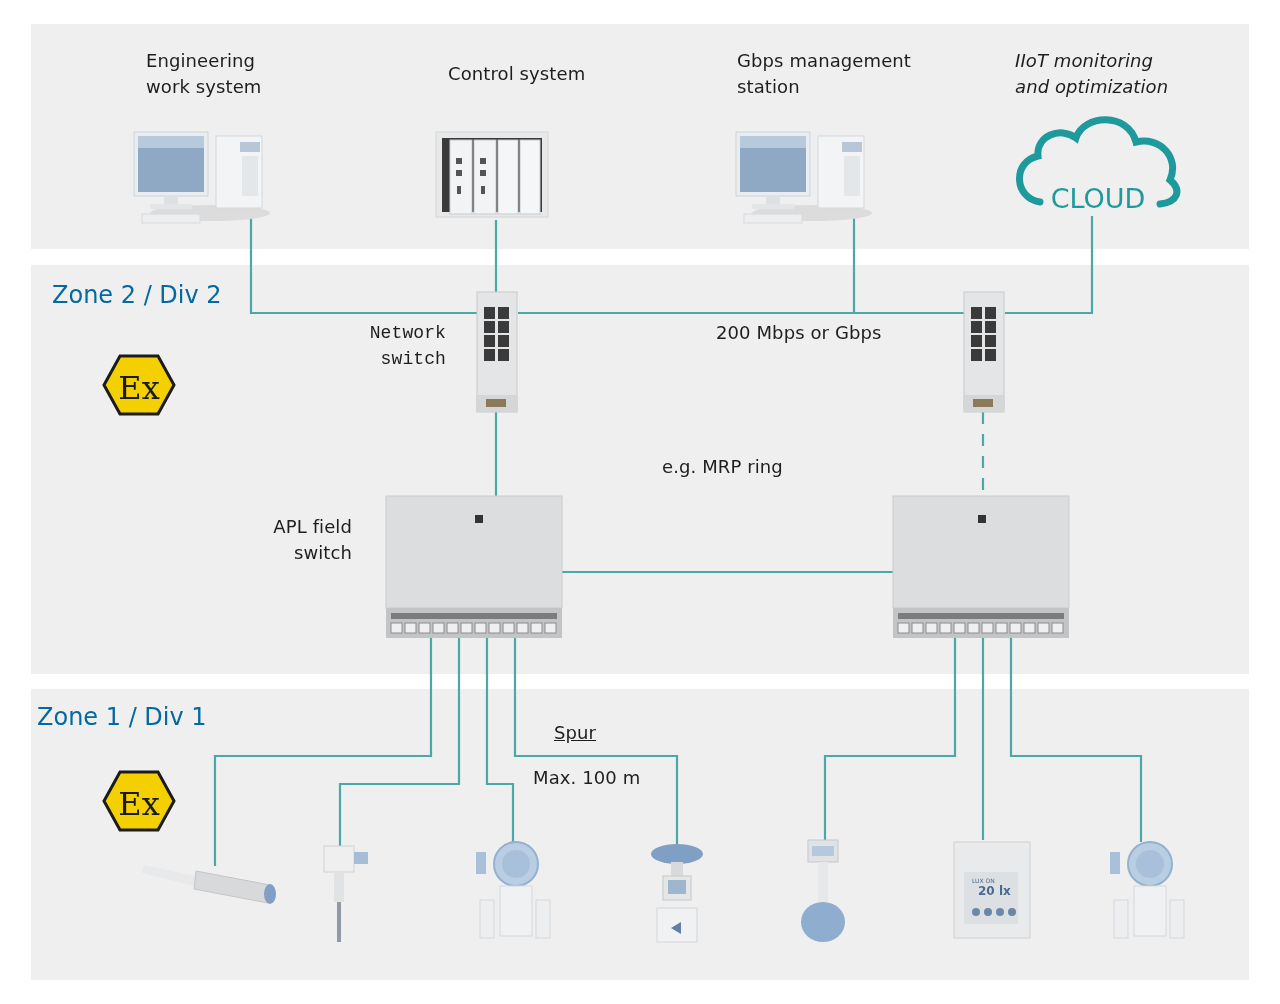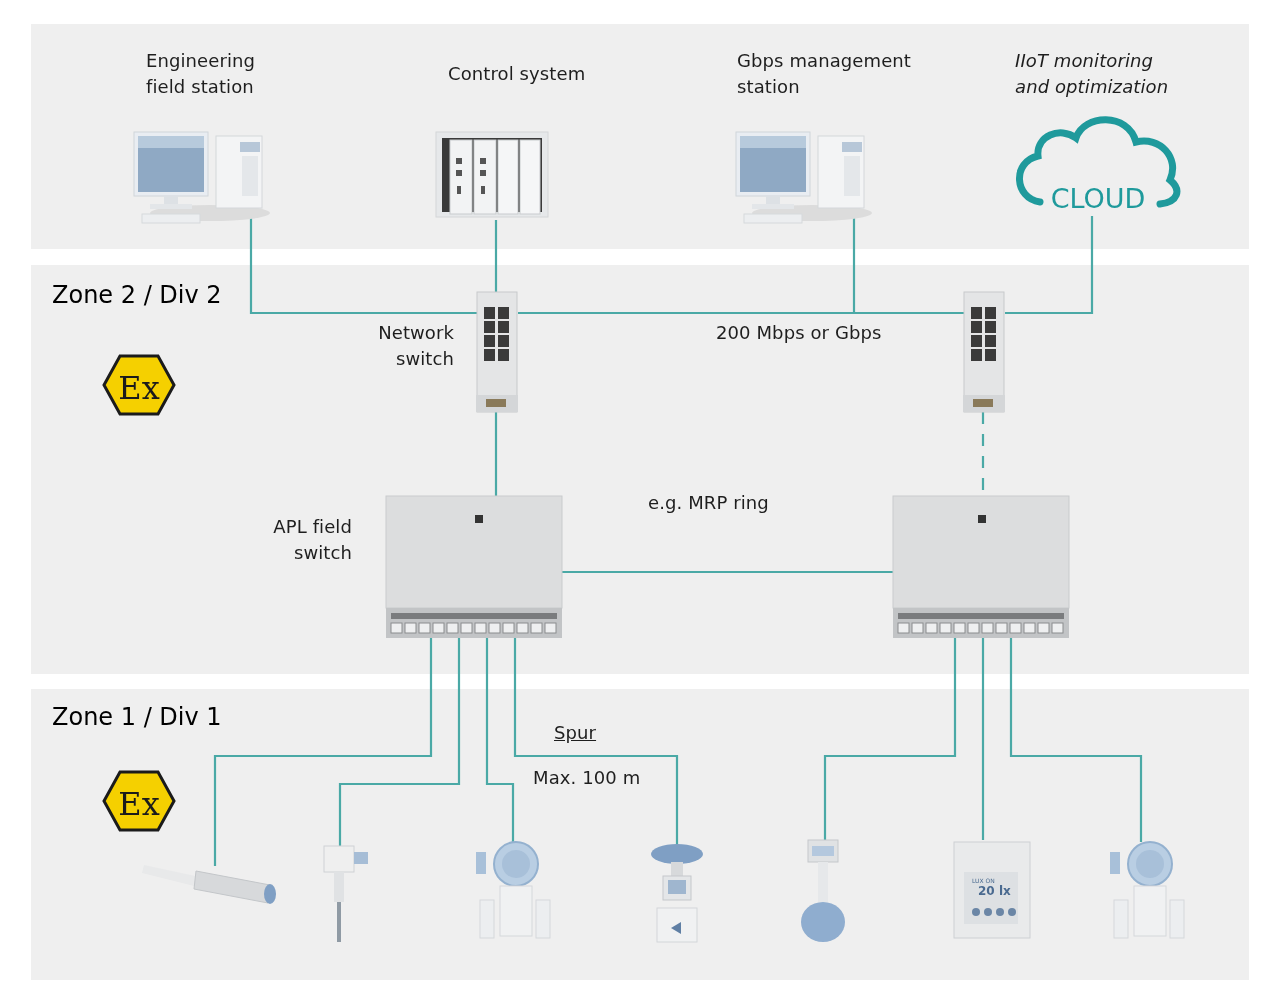--- a/index.html
+++ b/index.html
@@ -6,21 +6,21 @@
     body {
       width: 1280px; height: 1004px; background: #ffffff; position: relative; overflow: hidden;
       font-family: "DejaVu Sans", sans-serif; color: #1c1c1c;
     }
     .panel { position: absolute; left: 31px; width: 1218px; background: #efefef; }
     #panel-top { top: 24px; height: 225px; }
     #panel-mid { top: 265px; height: 409px; }
     #panel-bot { top: 689px; height: 291px; }
     .lbl { position: absolute; font-size: 18px; line-height: 26px; color: #1e1e1e; white-space: pre-line; letter-spacing: 0.1px; }
     .lbl.right { text-align: right; }
-    .zone { position: absolute; font-size: 24px; color: #000000; }
+    .zone { position: absolute; font-size: 24px; color: #0369a1; }
     svg#lines { position: absolute; left: 0; top: 0; }
     .dev { position: absolute; }
   </style>
 </head>
 <body>
 
 <div class="panel" id="panel-top"></div>
 <div class="panel" id="panel-mid"></div>
 <div class="panel" id="panel-bot"></div>
 
@@ -43,21 +43,21 @@
     <polyline points="487,638 487,784 513,784 513,846"></polyline>
     <polyline points="515,638 515,756 677,756 677,848"></polyline>
 
     <polyline points="955,638 955,756 825,756 825,840"></polyline>
     <line x1="983" y1="638" x2="983" y2="840"></line>
     <polyline points="1011,638 1011,756 1141,756 1141,842"></polyline>
   </g>
 </svg>
 
 <div class="lbl" style="left:146px;top:48px;">Engineering
-field station</div>
+work system</div>
 <div class="lbl" style="left:448px;top:61px;">Control system</div>
 <div class="lbl" style="left:737px;top:48px;">Gbps management
 station</div>
 <div class="lbl" style="left:1015px;top:48px;font-style:italic;">IIoT monitoring
 and optimization</div>
 
 <svg class="dev" style="left:130px;top:128px;" width="140" height="105">
   <ellipse cx="80" cy="85" rx="60" ry="8" fill="#dcdcdc"></ellipse>
   <rect x="4" y="4" width="74" height="64" fill="#e9edf2" stroke="#d0d5da"></rect>
   <rect x="8" y="8" width="66" height="56" fill="#8fa9c4"></rect>
@@ -102,24 +102,24 @@
   <path d="M30,92 C4,88 2,52 28,46 C26,26 50,16 66,28 C74,4 118,2 126,32 C150,26 170,48 160,70 C172,80 168,92 150,94" fill="none" stroke="#1f9a9c" stroke-width="7" stroke-linecap="round"></path>
   <text x="88" y="98" text-anchor="middle" font-family="DejaVu Sans, sans-serif" font-size="27" fill="#1f9a9c">CLOUD</text>
 </svg>
 
 <div class="zone" style="left:52px;top:281px;">Zone 2 / Div 2</div>
 <svg class="dev" style="left:102px;top:353px;" width="74" height="64">
   <polygon points="18,3 56,3 72,32 56,61 18,61 2,32" fill="#f5d000" stroke="#1b1b1b" stroke-width="3"></polygon>
   <text x="37" y="46" text-anchor="middle" font-family="DejaVu Serif, serif" font-size="32" fill="#1b1b1b">Ex</text>
 </svg>
 
-<div class="lbl right" style="left:352px;top:320px;width:102px;">Network
+<div class="lbl right" style="left:344px;top:320px;width:102px;font-family:Liberation Mono, monospace;">Network
 switch</div>
 <div class="lbl" style="left:716px;top:320px;">200 Mbps or Gbps</div>
-<div class="lbl" style="left:648px;top:454px;margin-top:36px;">e.g. MRP ring</div>
+<div class="lbl" style="left:662px;top:454px;">e.g. MRP ring</div>
 <div class="lbl right" style="left:250px;top:514px;width:102px;">APL field
 switch</div>
 
 <svg class="dev" style="left:476px;top:291px;" width="44" height="122">
   <rect x="1" y="1" width="40" height="120" fill="#e4e5e6" stroke="#c7c9cb"></rect>
   <g fill="#3a3a3a">
     <rect x="8" y="16" width="11" height="12"></rect>
       <rect x="22" y="16" width="11" height="12"></rect>
     <rect x="8" y="30" width="11" height="12"></rect>
       <rect x="22" y="30" width="11" height="12"></rect>
@@ -185,21 +185,21 @@
       <rect x="76" y="128" width="11" height="10"></rect>
     <rect x="90" y="128" width="11" height="10"></rect>
       <rect x="104" y="128" width="11" height="10"></rect>
       <rect x="118" y="128" width="11" height="10"></rect>
     <rect x="132" y="128" width="11" height="10"></rect>
       <rect x="146" y="128" width="11" height="10"></rect>
       <rect x="160" y="128" width="11" height="10"></rect>
   </g>
 </svg>
 
-<div class="zone" style="left:52px;top:703px;">Zone 1 / Div 1</div>
+<div class="zone" style="left:37px;top:703px;">Zone 1 / Div 1</div>
 <svg class="dev" style="left:102px;top:769px;" width="74" height="64">
   <polygon points="18,3 56,3 72,32 56,61 18,61 2,32" fill="#f5d000" stroke="#1b1b1b" stroke-width="3"></polygon>
   <text x="37" y="46" text-anchor="middle" font-family="DejaVu Serif, serif" font-size="32" fill="#1b1b1b">Ex</text>
 </svg>
 <div class="lbl" style="left:554px;top:720px;text-decoration:underline;">Spur</div>
 <div class="lbl" style="left:533px;top:765px;">Max. 100 m</div>
 
 <svg class="dev" style="left:140px;top:855px;" width="145" height="50">
   <polygon points="4,10 60,22 58,32 2,18" fill="#e8e9ea"></polygon>
   <polygon points="56,16 130,30 128,48 54,34" fill="#d7d9db" stroke="#c3c6c9"></polygon>

